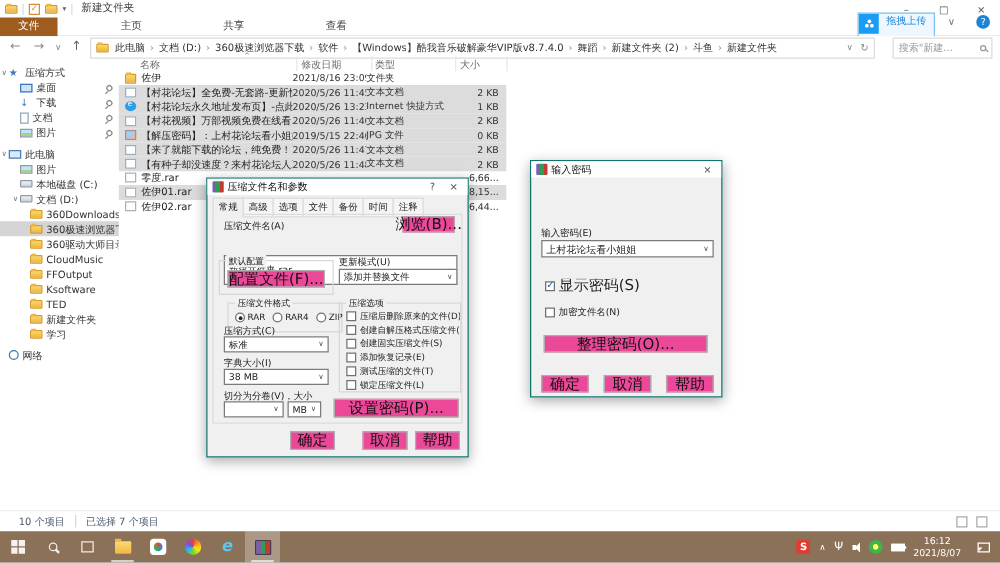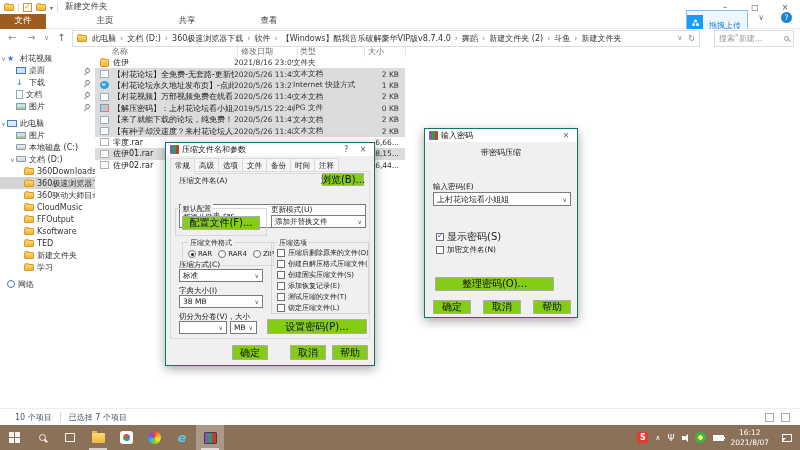--- a/index.html
+++ b/index.html
@@ -14,21 +14,21 @@
 .mini-folder{width:10px;height:7px;background:linear-gradient(#fbd86c,#eeb43e);border:1px solid #d49a2a;border-radius:1px;position:relative}
 .mini-folder::before{content:"";position:absolute;top:-2px;left:0;width:4px;height:2px;background:#eeb43e}
 .qat-check{width:9px;height:9px;border:1px solid #d88f3a;color:#d88f3a;font-size:7px;display:flex;align-items:center;justify-content:center;background:#fff}
 .qat-dd{color:#666;font-size:6px}
 .win-title{color:#444;font-size:8.5px;margin-left:3px}
 .win-controls{position:absolute;right:0;top:0;height:14px;display:flex}
 .win-btn{width:30px;height:14px;display:flex;align-items:center;justify-content:center;color:#555;font-size:8px}
 .menu-row{position:absolute;left:0;top:14px;width:100%;height:15px;background:#fff;border-bottom:1px solid #ececec;display:flex;align-items:center}
 .menu-tab{width:46px;height:15px;display:flex;align-items:center;justify-content:center;color:#444;font-size:8.5px;margin-right:36px}
 .menu-tab.active{background:#9e5c1f;color:#fff;margin-right:36px}
-.upload-btn{position:absolute;right:52px;top:10px;height:22px;display:flex;align-items:flex-end;border:1px solid #7fc2ee;border-radius:0;overflow:hidden;background:#eef7ff}
+.upload-btn{position:absolute;right:52px;top:10px;height:22px;display:flex;align-items:flex-start;border:1px solid #7fc2ee;border-radius:0;overflow:hidden;background:#eef7ff}
 .up-ico{width:16px;height:16px;background:#1a9bf5;position:relative;flex:none}
 .up-ico::after{content:"";position:absolute;left:4.5px;top:8px;width:3px;height:3px;border-radius:50%;background:#fff;box-shadow:4px 0 0 #fff,2px -3.5px 0 #fff}
 .upload-lab{padding:0 6px;color:#1a84d9;font-size:8px;white-space:nowrap}
 .rb-chev{position:absolute;right:36px;top:13px;color:#777;font-size:8px}
 .help-ico{position:absolute;right:8px;top:12px;width:11px;height:11px;border-radius:50%;background:#1a84d9;color:#fff;font-size:7.5px;display:flex;align-items:center;justify-content:center}
 .addr-row{position:absolute;left:0;top:29px;width:100%;height:19px;background:#fff}
 .nav-glyph{position:absolute;top:3px;color:#8a8a8a;font-size:10px}
 .addr-box{position:absolute;left:72px;top:1px;width:628px;height:17px;border:1px solid #dcdcdc;background:#fff;display:flex;align-items:center;padding:0 4px;overflow:hidden}
 .crumbs{display:flex;align-items:center;white-space:nowrap;overflow:hidden;flex:1}
 .crumb{color:#333;font-size:8px}
@@ -85,21 +85,21 @@
 .dlg{position:absolute;background:#f0f0f0;border:1px solid #0f766e;box-shadow:0 3px 10px rgba(0,0,0,.35)}
 .dlg-title{height:13px;background:#fff;display:flex;align-items:center;padding:0 4px;gap:3px;font-size:8px;color:#111}
 .dlg-tbtn{margin-left:auto;color:#555;font-size:8px;width:14px;text-align:center}
 .dlg-tbtn.x{margin-left:0}
 .wricon{width:9px;height:9px;border-radius:1px;background:linear-gradient(to right,#7b5fb0 0 33%,#2f9e52 33% 66%,#c13b33 66%);flex:none}
 .tabs{position:absolute;left:4px;top:15px;display:flex}
 .tab{padding:2px 4px;font-size:7.5px;background:#f5f5f5;border:1px solid #d9d9d9;margin-right:-1px;color:#222}
 .tab.active{background:#f0f0f0;border-bottom:1px solid #f0f0f0;position:relative;z-index:2}
 .panel{position:absolute;left:4px;right:4px;top:28px;bottom:26px;border:1px solid #dcdcdc}
 .lab{position:absolute;font-size:7.5px;color:#222;white-space:nowrap}
-.btn{position:absolute;background:#84cc16;border:1px solid #adadad;display:flex;align-items:center;justify-content:center;font-size:10px;color:#111;white-space:nowrap}
+.btn{position:absolute;background:#ec4899;border:1px solid #adadad;display:flex;align-items:center;justify-content:center;font-size:12px;color:#111;white-space:nowrap}
 .combo{position:absolute;background:#fff;border:1px solid #7a7a7a;display:flex;align-items:center;padding:0 3px;font-size:7.5px;white-space:nowrap;overflow:hidden}
 .combo .dd{margin-left:auto;color:#555;font-size:6px;padding-left:2px}
 .grp{position:absolute;border:1px solid #d7d7d7}
 .grp-lab{position:absolute;top:-5px;left:5px;background:#f0f0f0;padding:0 2px;font-size:7px;color:#222;white-space:nowrap}
 .ck{display:flex;align-items:center;height:11px;padding-left:5px;font-size:7px;white-space:nowrap;overflow:hidden}
 .cb{width:8px;height:8px;border:1px solid #707070;background:#fff;margin-right:3px;position:relative;flex:none}
 .cb.checked::after{content:"✓";position:absolute;left:0;top:-2.5px;font-size:8px;color:#2456a8}
 .radio-row{position:absolute;display:flex;align-items:center;font-size:7px}
 .rb{width:8px;height:8px;border:1px solid #707070;border-radius:50%;background:#fff;margin-right:2px;position:relative;flex:none}
 .rb.on::after{content:"";position:absolute;left:1.5px;top:1.5px;width:3px;height:3px;border-radius:50%;background:#222}
@@ -216,21 +216,21 @@
       <span class="colsep" style="left:202px"></span>
       <span class="colsep" style="left:269px"></span>
       <span class="colsep" style="left:310px"></span>
     </div>
 
     <div class="sb">
 
         <div class="trow lvl0">
           <span class="car">∨</span>
           <span class="tico ic-star"></span>
-          <span class="tlab">村花视频</span>
+          <span class="tlab">压缩方式</span>
 
         </div>
 
         <div class="trow lvl1 pinned">
           <span class="car"></span>
           <span class="tico ic-desktop"></span>
           <span class="tlab">桌面</span>
           <span class="pin"></span>
         </div>
 
@@ -559,35 +559,34 @@
     <div class="btn" style="left:124px;top:202px;width:36px;height:15px">取消</div>
     <div class="btn" style="left:166px;top:202px;width:36px;height:15px">帮助</div>
   </div>
 
   <div class="dlg" style="left:424px;top:128px;width:154px;height:190px;z-index:20">
     <div class="dlg-title">
       <span class="wricon"></span>
       <span>输入密码</span>
       <span class="dlg-tbtn">×</span>
     </div>
-    <div class="pwd-head">带密码压缩</div>
     <span class="lab" style="left:8px;top:53px">输入密码(E)</span>
     <div class="combo" style="left:8px;top:63px;width:138px;height:14px;font-size:8px">
       <span>上村花论坛看小姐姐</span>
         <span class="dd">∨</span>
     </div>
-    <div class="ck" style="position:absolute;left:6px;top:102px;font-size:10px">
+    <div class="ck" style="position:absolute;left:6px;top:94px;font-size:12px">
       <span class="cb checked"></span>
       <span>显示密码(S)</span>
     </div>
     <div class="ck" style="position:absolute;left:6px;top:115px;font-size:7.5px">
       <span class="cb"></span>
       <span>加密文件名(N)</span>
     </div>
-    <div class="btn" style="left:10px;top:148px;width:119px;height:14px">整理密码(O)...</div>
+    <div class="btn" style="left:10px;top:139px;width:131px;height:14px">整理密码(O)...</div>
     <div class="btn" style="left:8px;top:171px;width:38px;height:14px">确定</div>
     <div class="btn" style="left:58px;top:171px;width:38px;height:14px">取消</div>
     <div class="btn" style="left:108px;top:171px;width:38px;height:14px">帮助</div>
   </div>
 
   <div class="taskbar">
     <div class="tb-btn">
         <span class="tb-winlogo">
           <i></i>
           <i></i>

